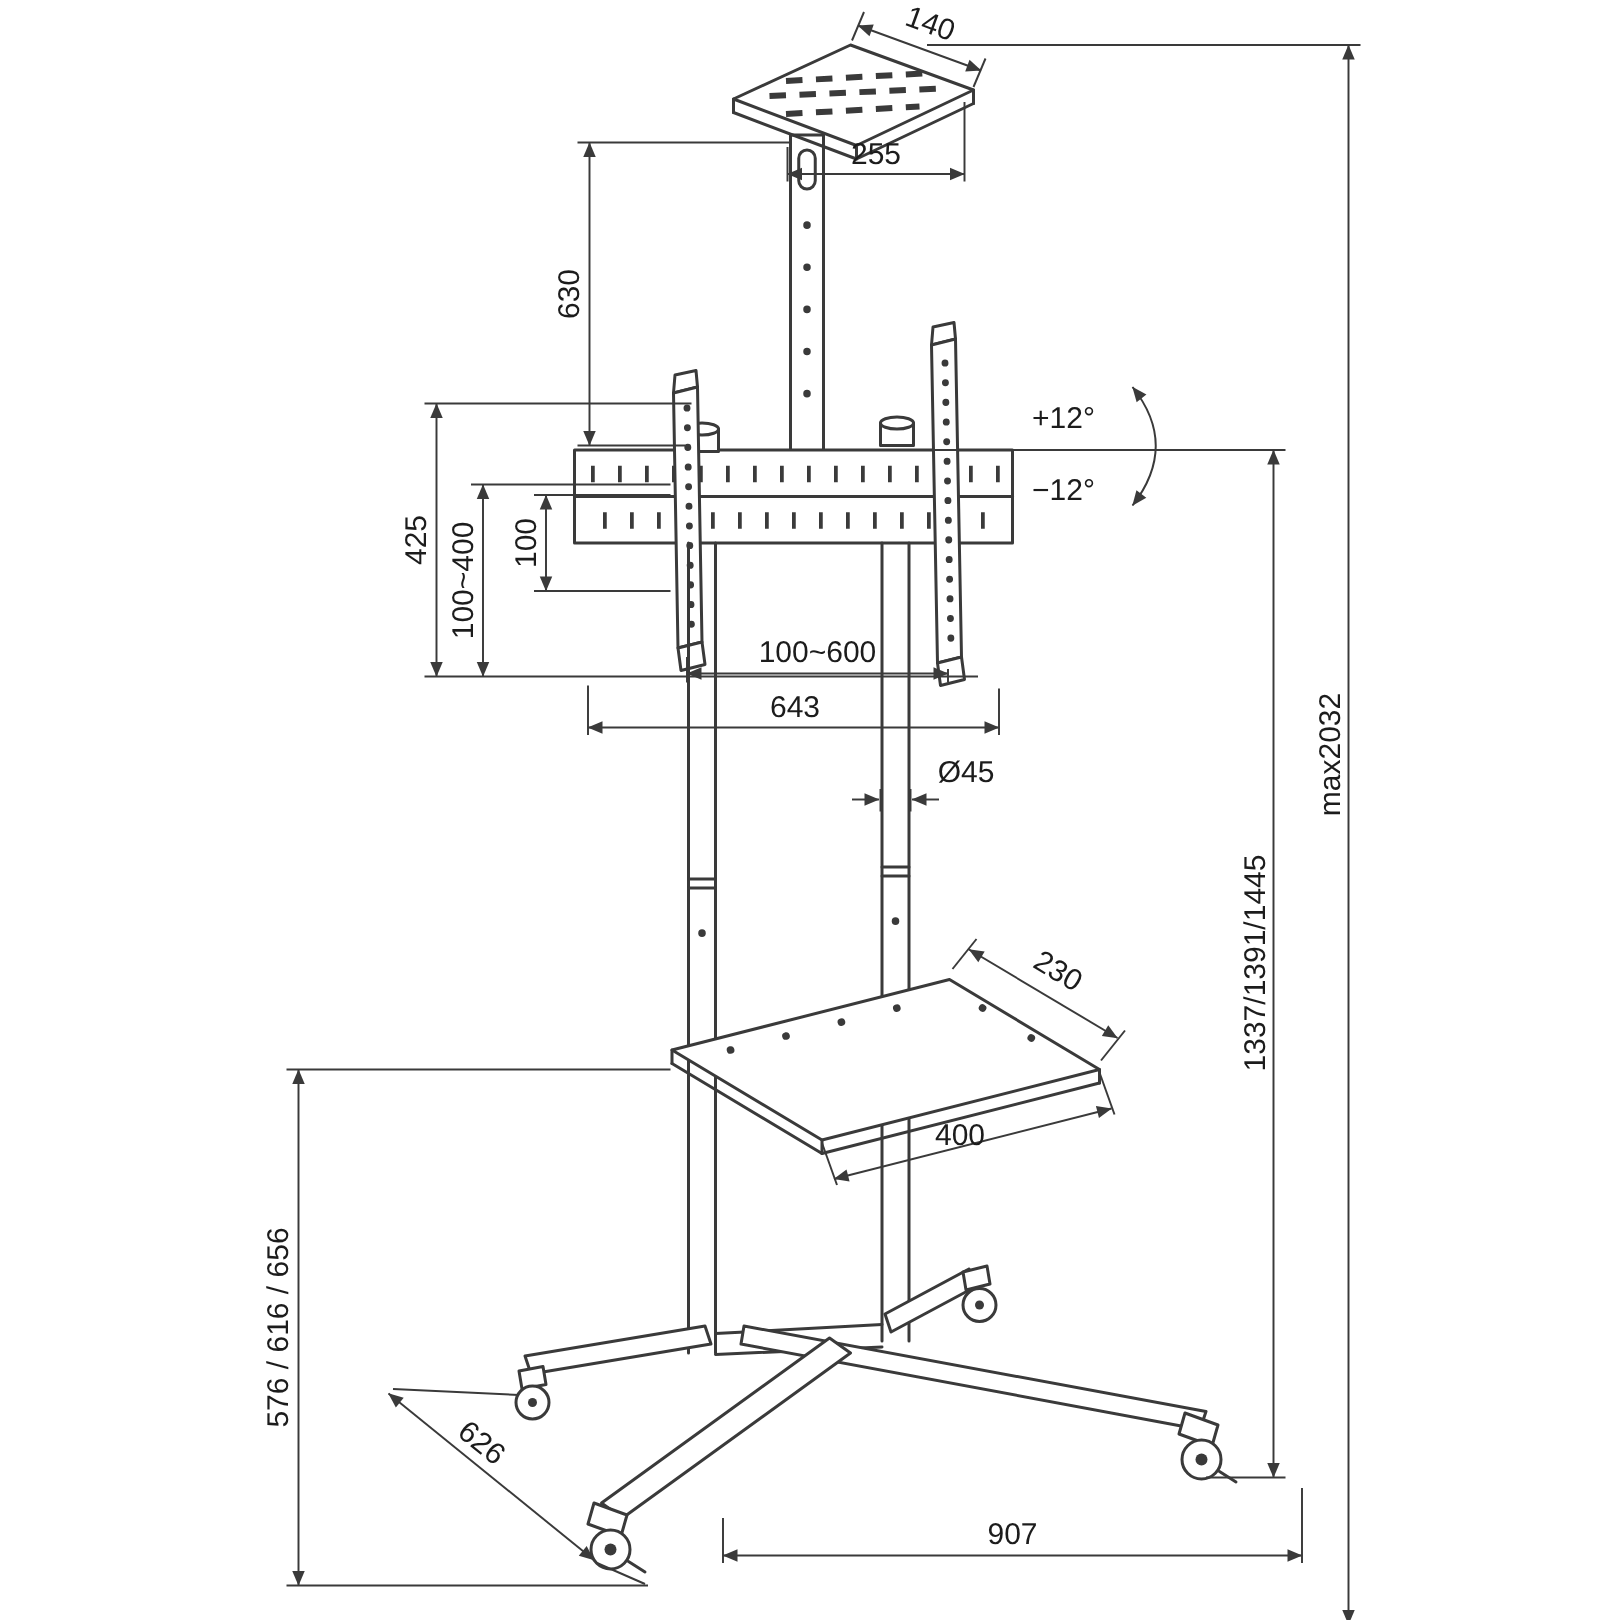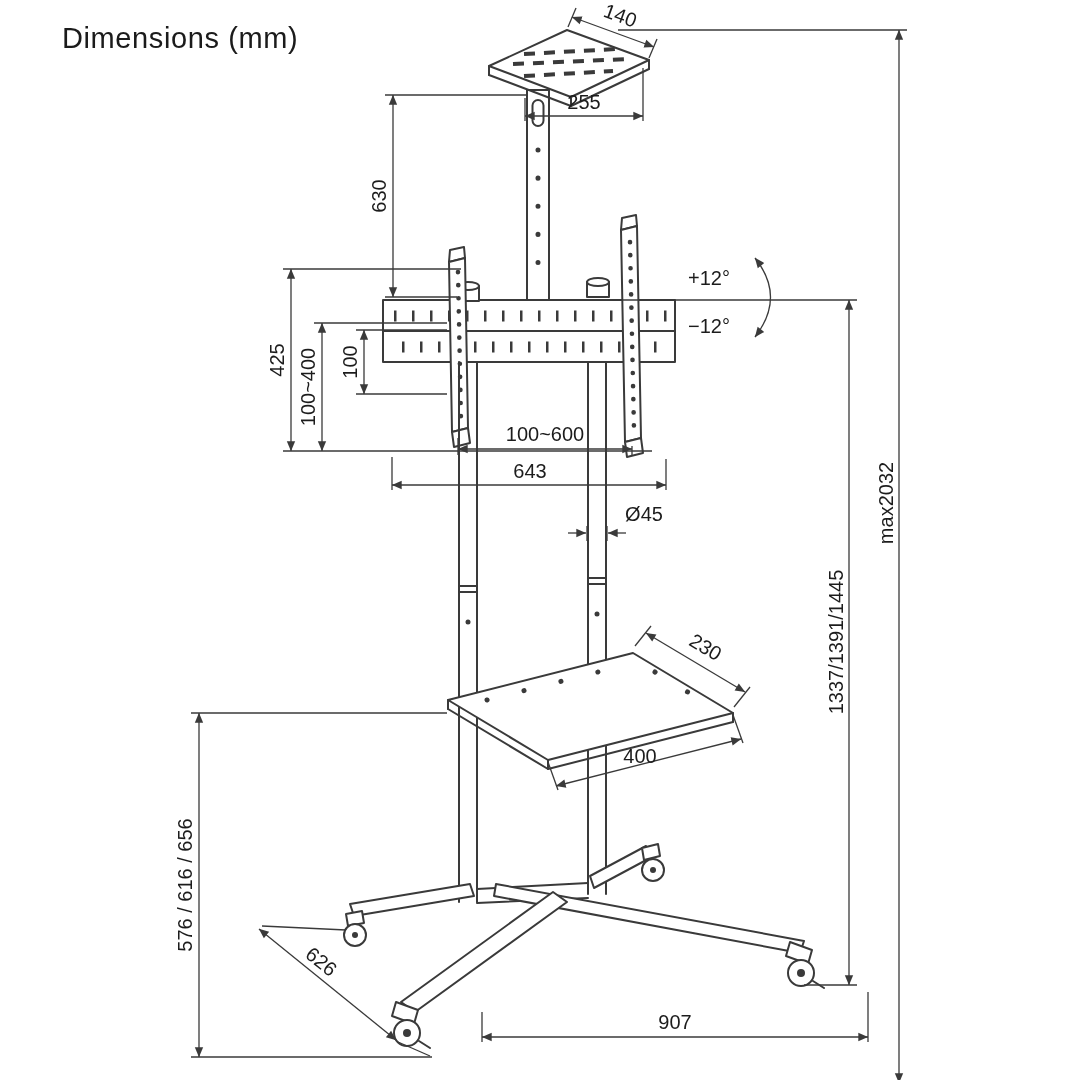--- a/index.html
+++ b/index.html
@@ -14,21 +14,20 @@
   .dots2 { stroke:#3a3a3a; stroke-width:5;   stroke-dasharray:0.1 38; stroke-linecap:round; fill:none; }
   .dots3 { stroke:#3a3a3a; stroke-width:5;   stroke-dasharray:0.1 28; stroke-linecap:round; fill:none; }
   .slotline { stroke:#3a3a3a; stroke-width:4;  stroke-dasharray:11 9;    fill:none; }
   .slots2   { stroke:#3a3a3a; stroke-width:11; stroke-dasharray:2.5 15.5; fill:none; }
   .dim { stroke:#3a3a3a; stroke-width:1.3; fill:none; }
 </style>
 </head>
 <body>
 
 <div class="stage">
-  <div class="title">Dimensions (mm)</div>
 
   <svg width="1080" height="1080" viewBox="0 0 1080 1080">
     <defs>
       <marker id="arr" viewBox="0 0 10 10" refX="9.6" refY="5" markerWidth="8" markerHeight="8" orient="auto-start-reverse">
         <path d="M0.3,1 L9.8,5 L0.3,9 z" fill="#3a3a3a"></path>
       </marker>
     </defs>
 
     <g>
       <rect class="w" x="527" y="90" width="22" height="212"></rect>

